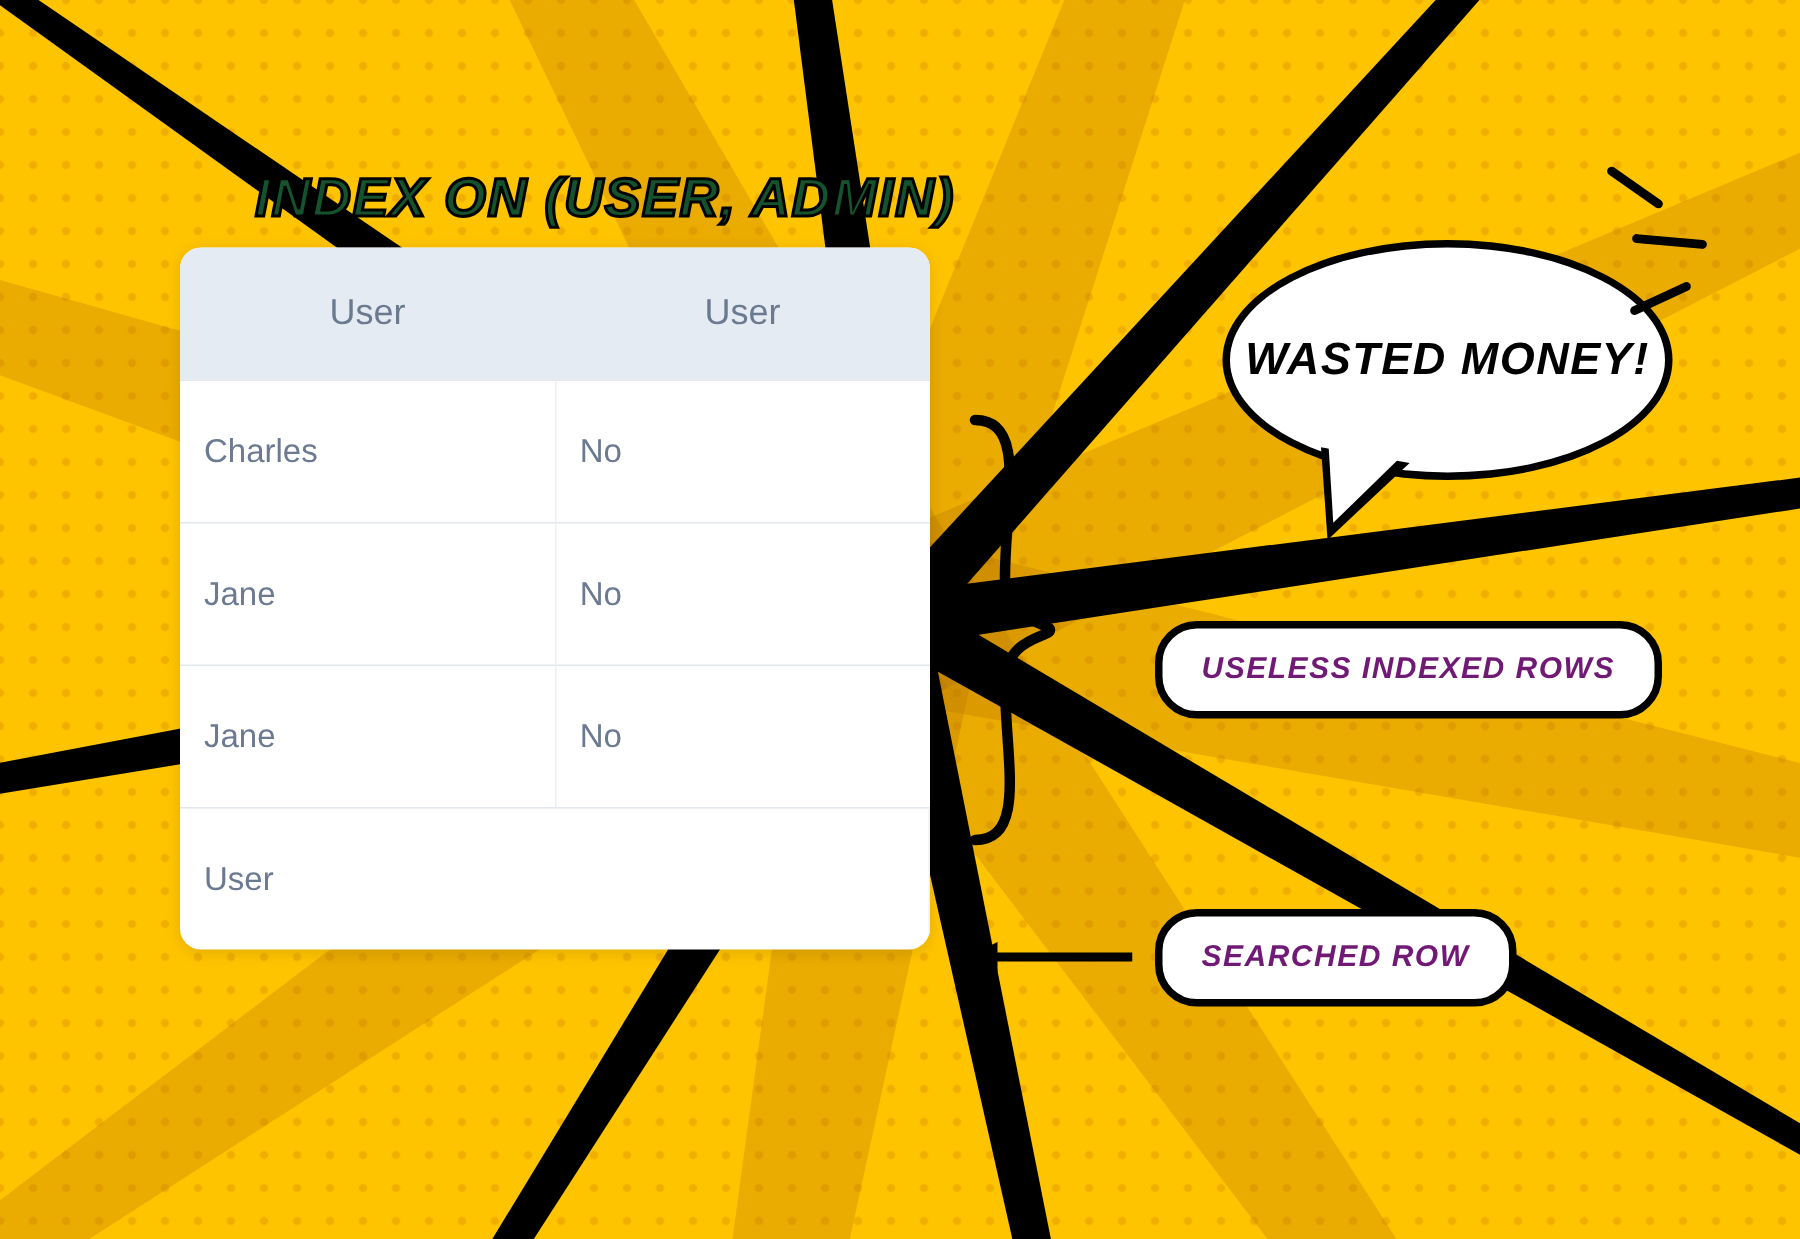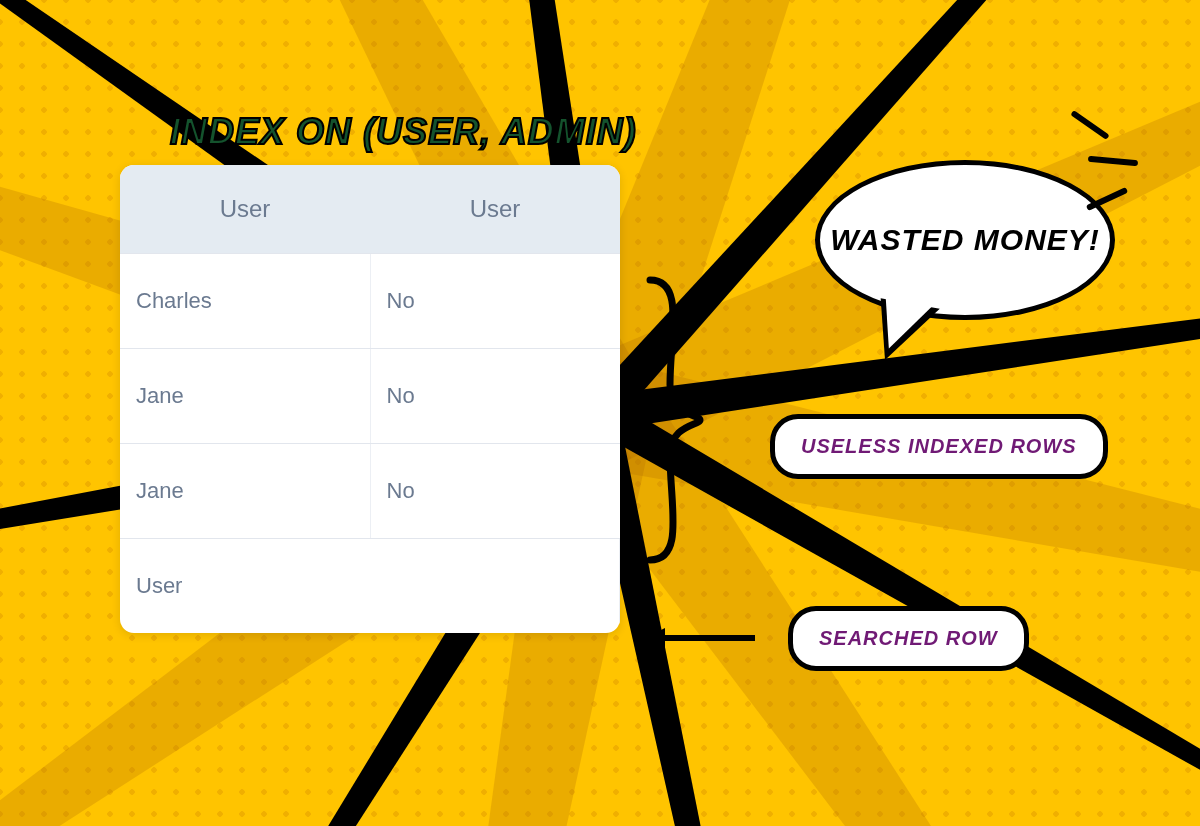--- a/index.html
+++ b/index.html
@@ -31,21 +31,21 @@
   .bubble::after{content:"";position:absolute;left:55px;bottom:-48px;width:0;height:0;border-top:60px solid #000;border-left:15px solid transparent;border-right:45px solid transparent;transform:rotate(10deg);}
   .bubble::before{content:"";position:absolute;left:61px;bottom:-36px;width:0;height:0;border-top:50px solid #fff;border-left:12px solid transparent;border-right:36px solid transparent;transform:rotate(10deg);z-index:1;}
   .bubble span{position:relative;z-index:2;font-family:Liberation Sans, sans-serif;font-size:30px;font-weight:900;font-style:italic;letter-spacing:1px;color:#000;text-transform:uppercase;}
   .accent{position:absolute;background:#000;border-radius:3px;}
   .a1{left:1068px;top:122px;width:44px;height:6px;transform:rotate(35deg);}
   .a2{left:1088px;top:158px;width:50px;height:6px;transform:rotate(5deg);}
   .a3{left:1085px;top:196px;width:44px;height:6px;transform:rotate(-25deg);}
   
   .pill{position:absolute;background:#fff;border:5px solid #000;border-radius:28px;padding:16px 26px;font-family:Impact,"Arial Black",sans-serif;font-weight:900;font-style:italic;letter-spacing:1px;font-size:20px;color:#701a75;text-transform:uppercase;white-space:nowrap;}
   .p1{left:770px;top:414px;}
-  .p2{left:788px;top:606px;}
+  .p2{left:770px;top:606px;}
   
   .brace{position:absolute;left:630px;top:275px;height:290px;width:80px;pointer-events:none;}
   
   .arrow{position:absolute;left:645px;top:626px;width:110px;height:24px;}
   .arrow svg{width:110px;height:24px;}
 </style>
 </head>
 <body>
 
 <div class="stage">

